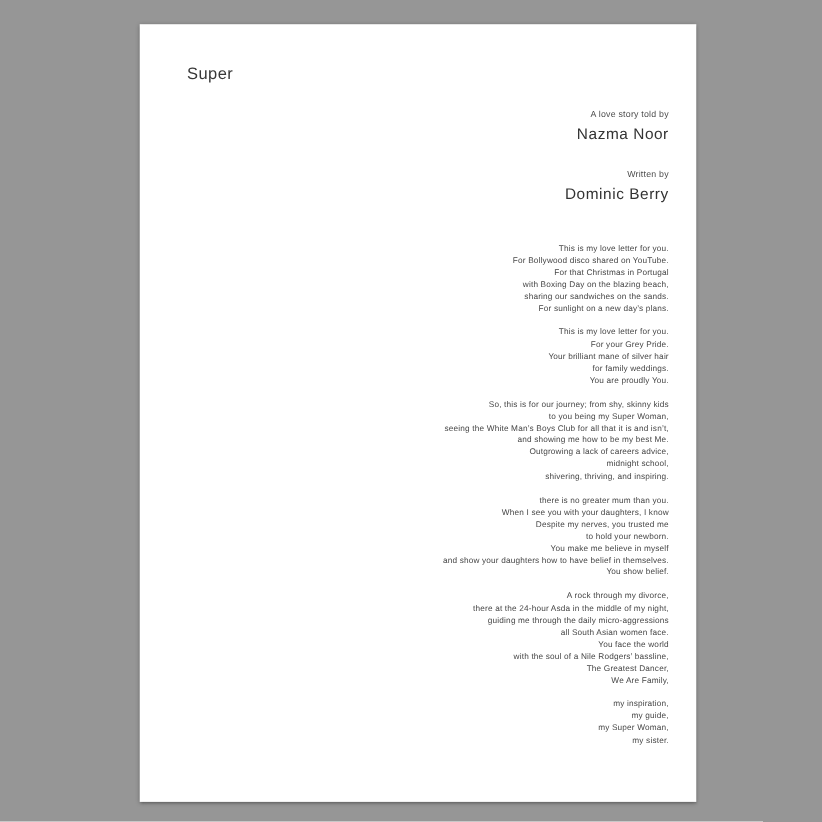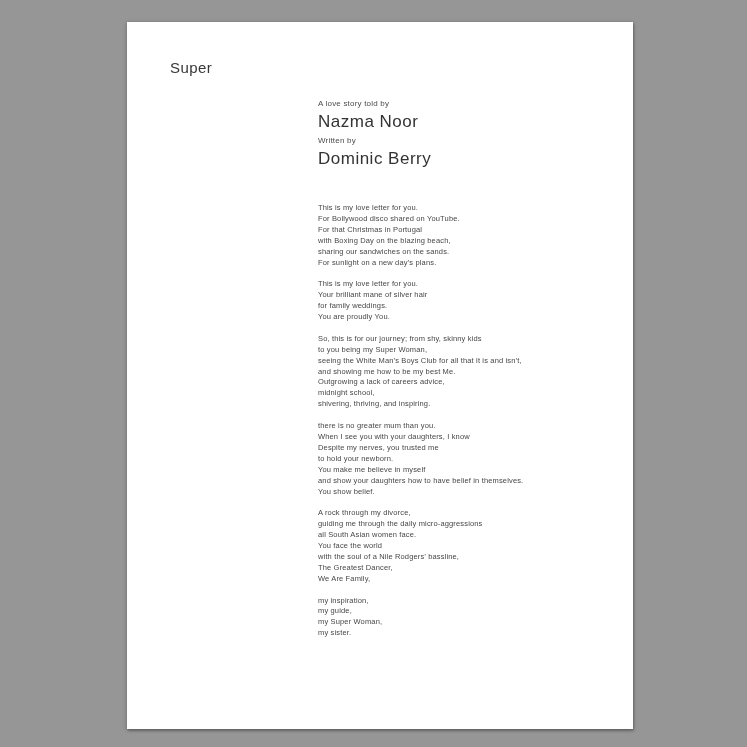--- a/index.html
+++ b/index.html
@@ -26,35 +26,36 @@
     font-size: 15px;
     line-height: 19px;
     font-weight: 400;
     letter-spacing: 0.4px;
     color: #383838;
   }
   .content-col {
     position: absolute;
     left: 191px; top: 77px;
     width: 290px;
+    text-align: right;
   }
   .byline-label {
     font-size: 8px;
     line-height: 10px;
     letter-spacing: 0.2px;
     color: #4c4c4c;
   }
   .author-name {
-    font-size: 17px;
+    font-size: 14px;
     line-height: 19px;
     letter-spacing: 0.5px;
     margin-top: 3px;
     color: #333333;
   }
-  .byline-label.second { margin-top: 5px; }
+  .byline-label.second { margin-top: 23px; }
   .poem { margin-top: 35px; }
   .stanza { margin-bottom: 10.9px; }
   .poem-line {
     font-size: 7.5px;
     line-height: 10.9px;
     letter-spacing: 0.15px;
     color: #474747;
     white-space: nowrap;
   }
 </style>
@@ -76,20 +77,21 @@
           <div class="stanza">
             <div class="poem-line">This is my love letter for you.</div>
             <div class="poem-line">For Bollywood disco shared on YouTube.</div>
             <div class="poem-line">For that Christmas in Portugal</div>
             <div class="poem-line">with Boxing Day on the blazing beach,</div>
             <div class="poem-line">sharing our sandwiches on the sands.</div>
             <div class="poem-line">For sunlight on a new day’s plans.</div>
           </div>
           <div class="stanza">
             <div class="poem-line">This is my love letter for you.</div>
+            <div class="poem-line">For your Grey Pride.</div>
             <div class="poem-line">Your brilliant mane of silver hair</div>
             <div class="poem-line">for family weddings.</div>
             <div class="poem-line">You are proudly You.</div>
           </div>
           <div class="stanza">
             <div class="poem-line">So, this is for our journey; from shy, skinny kids</div>
             <div class="poem-line">to you being my Super Woman,</div>
             <div class="poem-line">seeing the White Man’s Boys Club for all that it is and isn’t,</div>
             <div class="poem-line">and showing me how to be my best Me.</div>
             <div class="poem-line">Outgrowing a lack of careers advice,</div>
@@ -100,20 +102,21 @@
             <div class="poem-line">there is no greater mum than you.</div>
             <div class="poem-line">When I see you with your daughters, I know</div>
             <div class="poem-line">Despite my nerves, you trusted me</div>
             <div class="poem-line">to hold your newborn.</div>
             <div class="poem-line">You make me believe in myself</div>
             <div class="poem-line">and show your daughters how to have belief in themselves.</div>
             <div class="poem-line">You show belief.</div>
           </div>
           <div class="stanza">
             <div class="poem-line">A rock through my divorce,</div>
+            <div class="poem-line">there at the 24-hour Asda in the middle of my night,</div>
             <div class="poem-line">guiding me through the daily micro-aggressions</div>
             <div class="poem-line">all South Asian women face.</div>
             <div class="poem-line">You face the world</div>
             <div class="poem-line">with the soul of a Nile Rodgers’ bassline,</div>
             <div class="poem-line">The Greatest Dancer,</div>
             <div class="poem-line">We Are Family,</div>
           </div>
           <div class="stanza">
             <div class="poem-line">my inspiration,</div>
             <div class="poem-line">my guide,</div>

